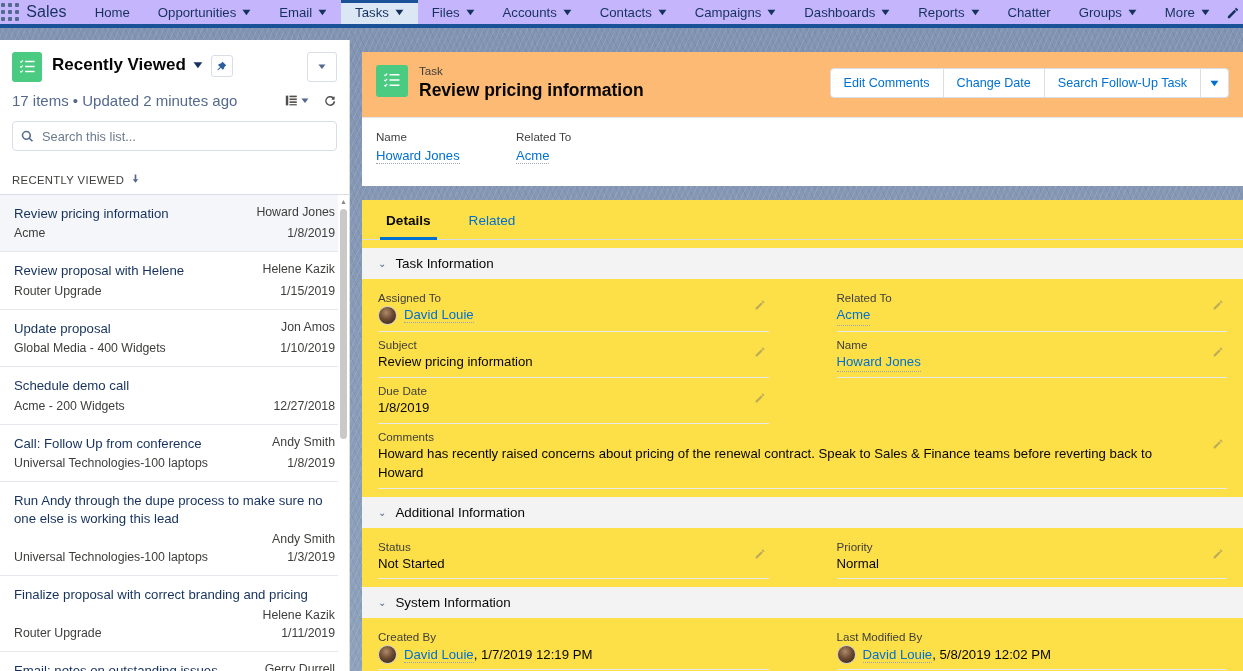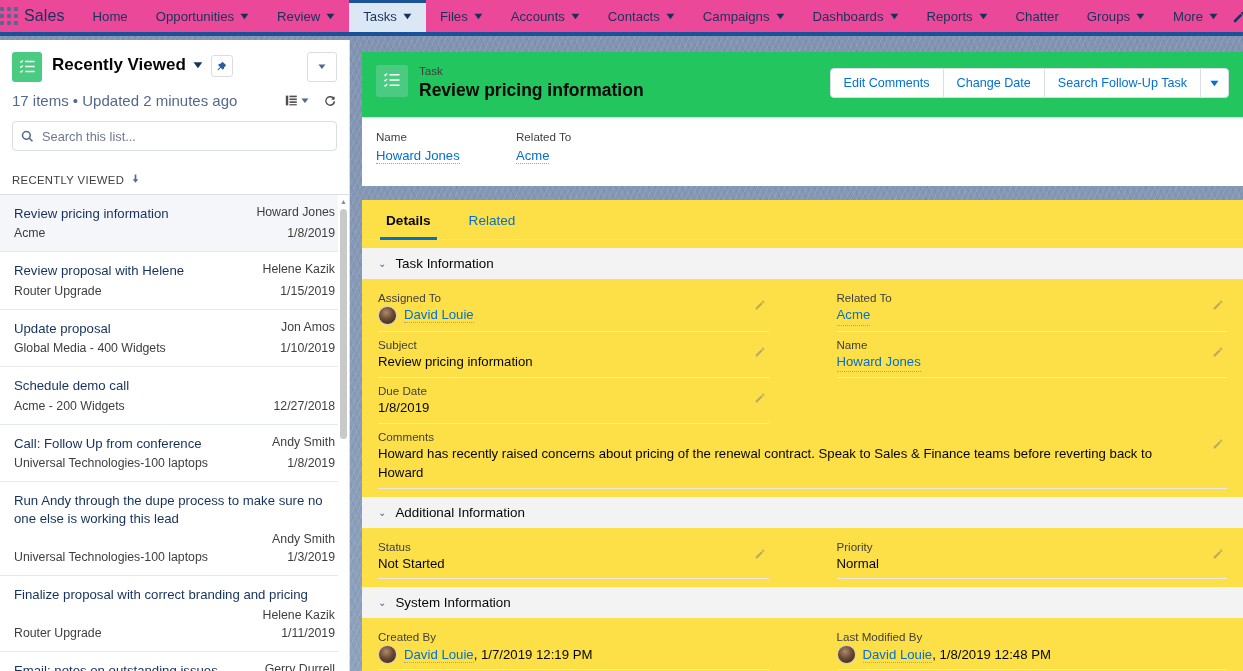--- a/index.html
+++ b/index.html
@@ -13,22 +13,22 @@
     position: relative;
     background-color: #8094b3;
     background-image:
       repeating-linear-gradient(115deg, rgba(255,255,255,0.10) 0px, rgba(255,255,255,0.10) 1px, rgba(255,255,255,0) 1px, rgba(255,255,255,0) 5px),
       repeating-linear-gradient(65deg, rgba(0,0,0,0.05) 0px, rgba(0,0,0,0.05) 1px, rgba(0,0,0,0) 1px, rgba(0,0,0,0) 6px),
       linear-gradient(180deg, #8193b2 0%, #8ea2bd 100%);
   }
 
   
   #topnav {
-    position: absolute; top: 0; left: 0; width: 1243px; height: 36px;
-    background: #ec4899;
+    position: absolute; top: 0; left: 0; width: 1243px; height: 28px;
+    background: #c4b5fd;
     border-bottom: 4px solid #1b5297;
     display: flex; align-items: stretch;
     z-index: 30;
   }
   .app-launcher {
     width: 42px; display: flex; align-items: center; justify-content: center;
     cursor: pointer;
   }
   .dotgrid { display: grid; grid-template-columns: repeat(3, 4px); grid-gap: 3px; }
   .dotgrid i { width: 4px; height: 4px; background: #54698d; border-radius: 1px; display: block; }
@@ -135,21 +135,21 @@
     background: #c9c9c9; border-radius: 4px;
   }
 
   
   #detail-header {
     position: absolute; left: 362px; top: 52px; width: 881px; height: 134px;
     background: #fff; z-index: 10;
   }
   .dh-top {
     display: flex; align-items: flex-start; padding: 12px 14px 12px 14px;
-    border-bottom: 1px solid #e3e6ea; background: #22c55e;
+    border-bottom: 1px solid #e3e6ea; background: #fdba74;
     height: 66px;
   }
   .task-icon {
     width: 32px; height: 32px; background: #4bca81; border-radius: 3px;
     display: flex; align-items: center; justify-content: center; flex: none; margin-right: 11px;
     margin-top: 1px;
   }
   .dh-titles { flex: 1; min-width: 0; }
   .dh-type { font-size: 11.6px; color: #3e3e3c; line-height: 1.25; }
   .dh-name { font-size: 17.5px; color: #080707; font-weight: bold; line-height: 1.3; margin-top: 1px; }
@@ -228,21 +228,21 @@
   <div class="app-name">Sales</div>
   <div class="nav-items" id="nav-items">
       <div class="nav-item">
         <span>Home</span>
       </div>
       <div class="nav-item">
         <span>Opportunities</span>
         <span class="caret caret-sm">▼</span>
       </div>
       <div class="nav-item">
-        <span>Review</span>
+        <span>Email</span>
         <span class="caret caret-sm">▼</span>
       </div>
       <div class="nav-item active">
         <span>Tasks</span>
         <span class="caret caret-sm">▼</span>
       </div>
       <div class="nav-item">
         <span>Files</span>
         <span class="caret caret-sm">▼</span>
       </div>
@@ -556,18 +556,18 @@
           <div class="f-lbl">Created By</div>
           <div class="f-val withav">
             <span class="avatar"></span>
             <span><span class="inline-link">David Louie</span><span>, 1/7/2019 12:19 PM</span></span>
           </div>
         </div>
         <div class="field" style="grid-column: 2;">
           <div class="f-lbl">Last Modified By</div>
           <div class="f-val withav">
             <span class="avatar"></span>
-            <span><span class="inline-link">David Louie</span><span>, 1/8/2019 12:48 PM</span></span>
+            <span><span class="inline-link">David Louie</span><span>, 5/8/2019 12:02 PM</span></span>
           </div>
         </div>
       </div>
     </div>
 </div>
 
 </body></html>

